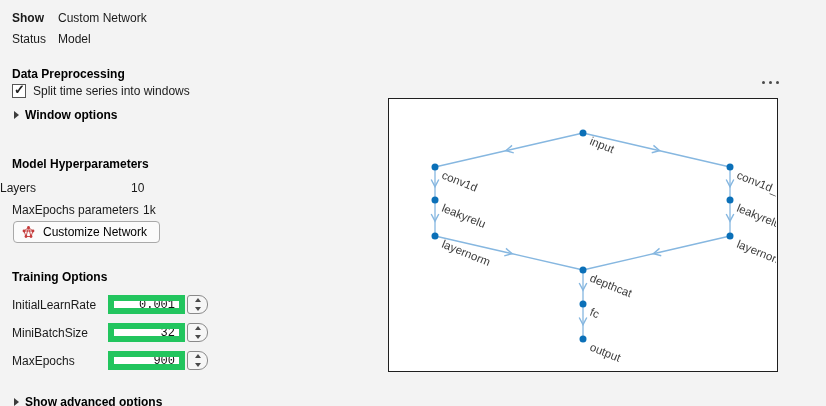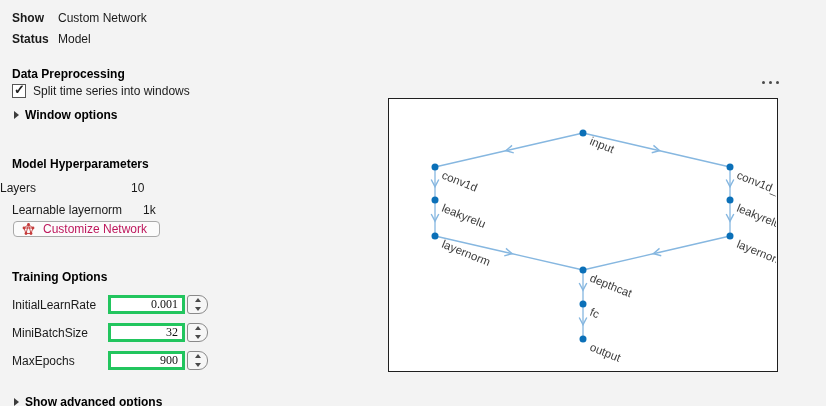--- a/index.html
+++ b/index.html
@@ -12,21 +12,21 @@
     overflow:hidden;
   }
   #root { position:relative; width:826px; height:406px; }
 
   
   .abs { position:absolute; }
   .row { display:flex; align-items:center; }
   .bold { font-weight:bold; color:#000; }
 
   .kv-label { width:46px; font-weight:bold; }
-  .kv-label.normal { font-weight:bold; }
+  .kv-label.normal { font-weight:normal; }
   .kv-value { }
 
   .section-title { font-weight:bold; color:#000; }
 
   .checkbox {
     width:14px; height:14px; background:#fff;
     border:1px solid #555; position:relative; cursor:pointer;
     flex:0 0 auto;
   }
   .checkbox .mark {
@@ -40,32 +40,32 @@
     border-bottom:4px solid transparent;
     border-left:5px solid #3c3c3c;
     margin-right:6px; flex:0 0 auto;
   }
 
   .hp-row { display:flex; }
   .hp-label { width:131px; }
 
   .btn {
     display:flex; align-items:center; gap:7px;
-    height:16px; padding:0 12px 0 7px;
+    height:22px; padding:0 12px 0 7px;
     background:#fbfbfb;
     border:1px solid #a9a9a9; border-radius:4px;
-    cursor:pointer; font-size:12px; color:#be185d;
+    cursor:pointer; font-size:12px; color:#000000;
   }
 
   .field-label { }
   .num-input {
     position:absolute; left:108px; width:77px; height:19px;
-    border:3px solid #22c55e; background:#fff;
+    border:6px solid #22c55e; background:#fff;
     text-align:right; padding:0 4px 0 2px;
-    font-family:Liberation Serif, serif; font-size:12px; color:#111;
+    font-family:Liberation Mono, monospace; font-size:12px; color:#111;
     outline:none;
   }
   .spinner {
     position:absolute; left:187px; width:21px; height:19px;
     border:1px solid #8a8a8a; background:#f6f6f6;
     border-radius:3px 9px 9px 3px;
     display:flex; flex-direction:column; overflow:hidden;
   }
   .spin-btn { flex:1; display:flex; align-items:center; justify-content:center; cursor:pointer; }
   .tri-up {
@@ -126,21 +126,21 @@
     <span class="bold">Window options</span>
   </div>
 
   <div class="abs section-title" style="left:12px; top:157px;">Model Hyperparameters</div>
 
   <div class="abs hp-row" style="left:0; top:181px;">
     <span class="hp-label">Layers</span>
     <span>10</span>
   </div>
   <div class="abs hp-row" style="left:12px; top:203px;">
-    <span class="hp-label">Learnable layernorm</span>
+    <span class="hp-label">MaxEpochs parameters</span>
     <span>1k</span>
   </div>
 
   <button class="abs btn" style="left:13px; top:221px;">
     <svg width="15" height="15" viewBox="0 0 15 15">
       <g stroke="#c43b3b" stroke-width="0.9" fill="none">
         <path d="M7.5 2.5 L3 6 M7.5 2.5 L12 6 M3 6 L5 11.5 M12 6 L10 11.5 M3 6 L12 6 M5 11.5 L10 11.5 M7.5 2.5 L5 11.5 M7.5 2.5 L10 11.5"></path>
       </g>
       <g fill="#c43b3b">
         <circle cx="7.5" cy="2.5" r="1.4"></circle>

